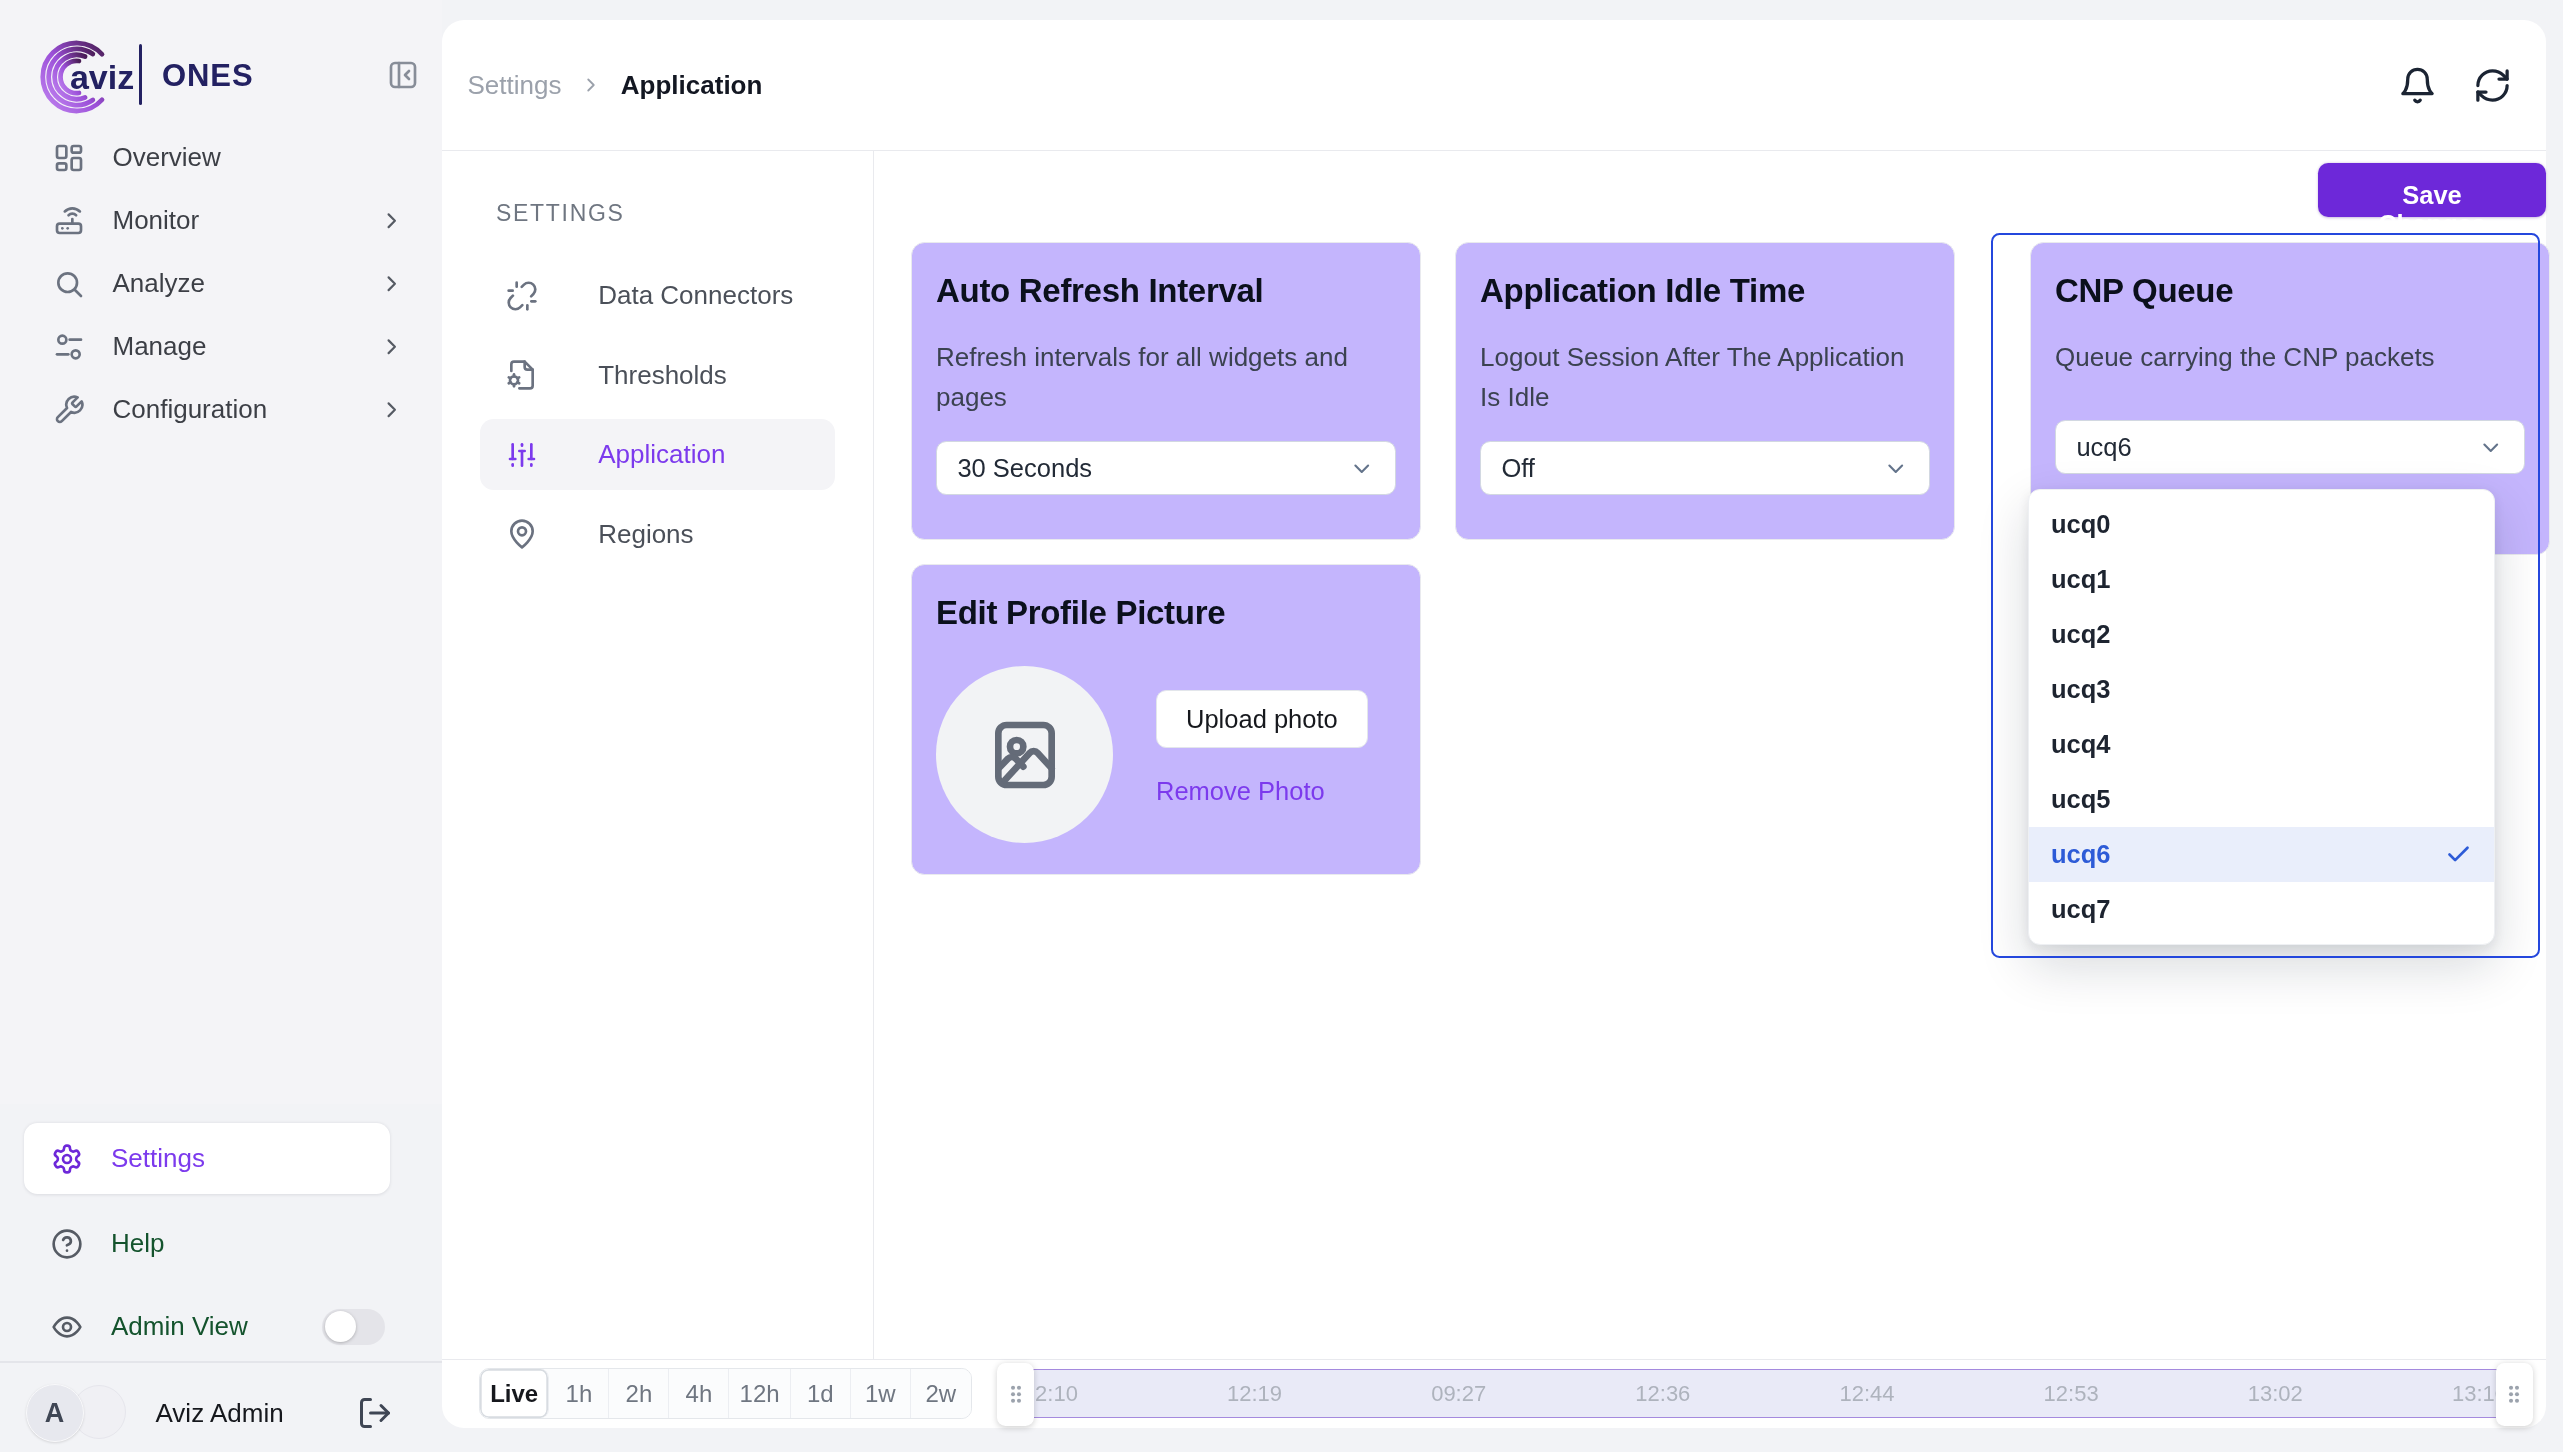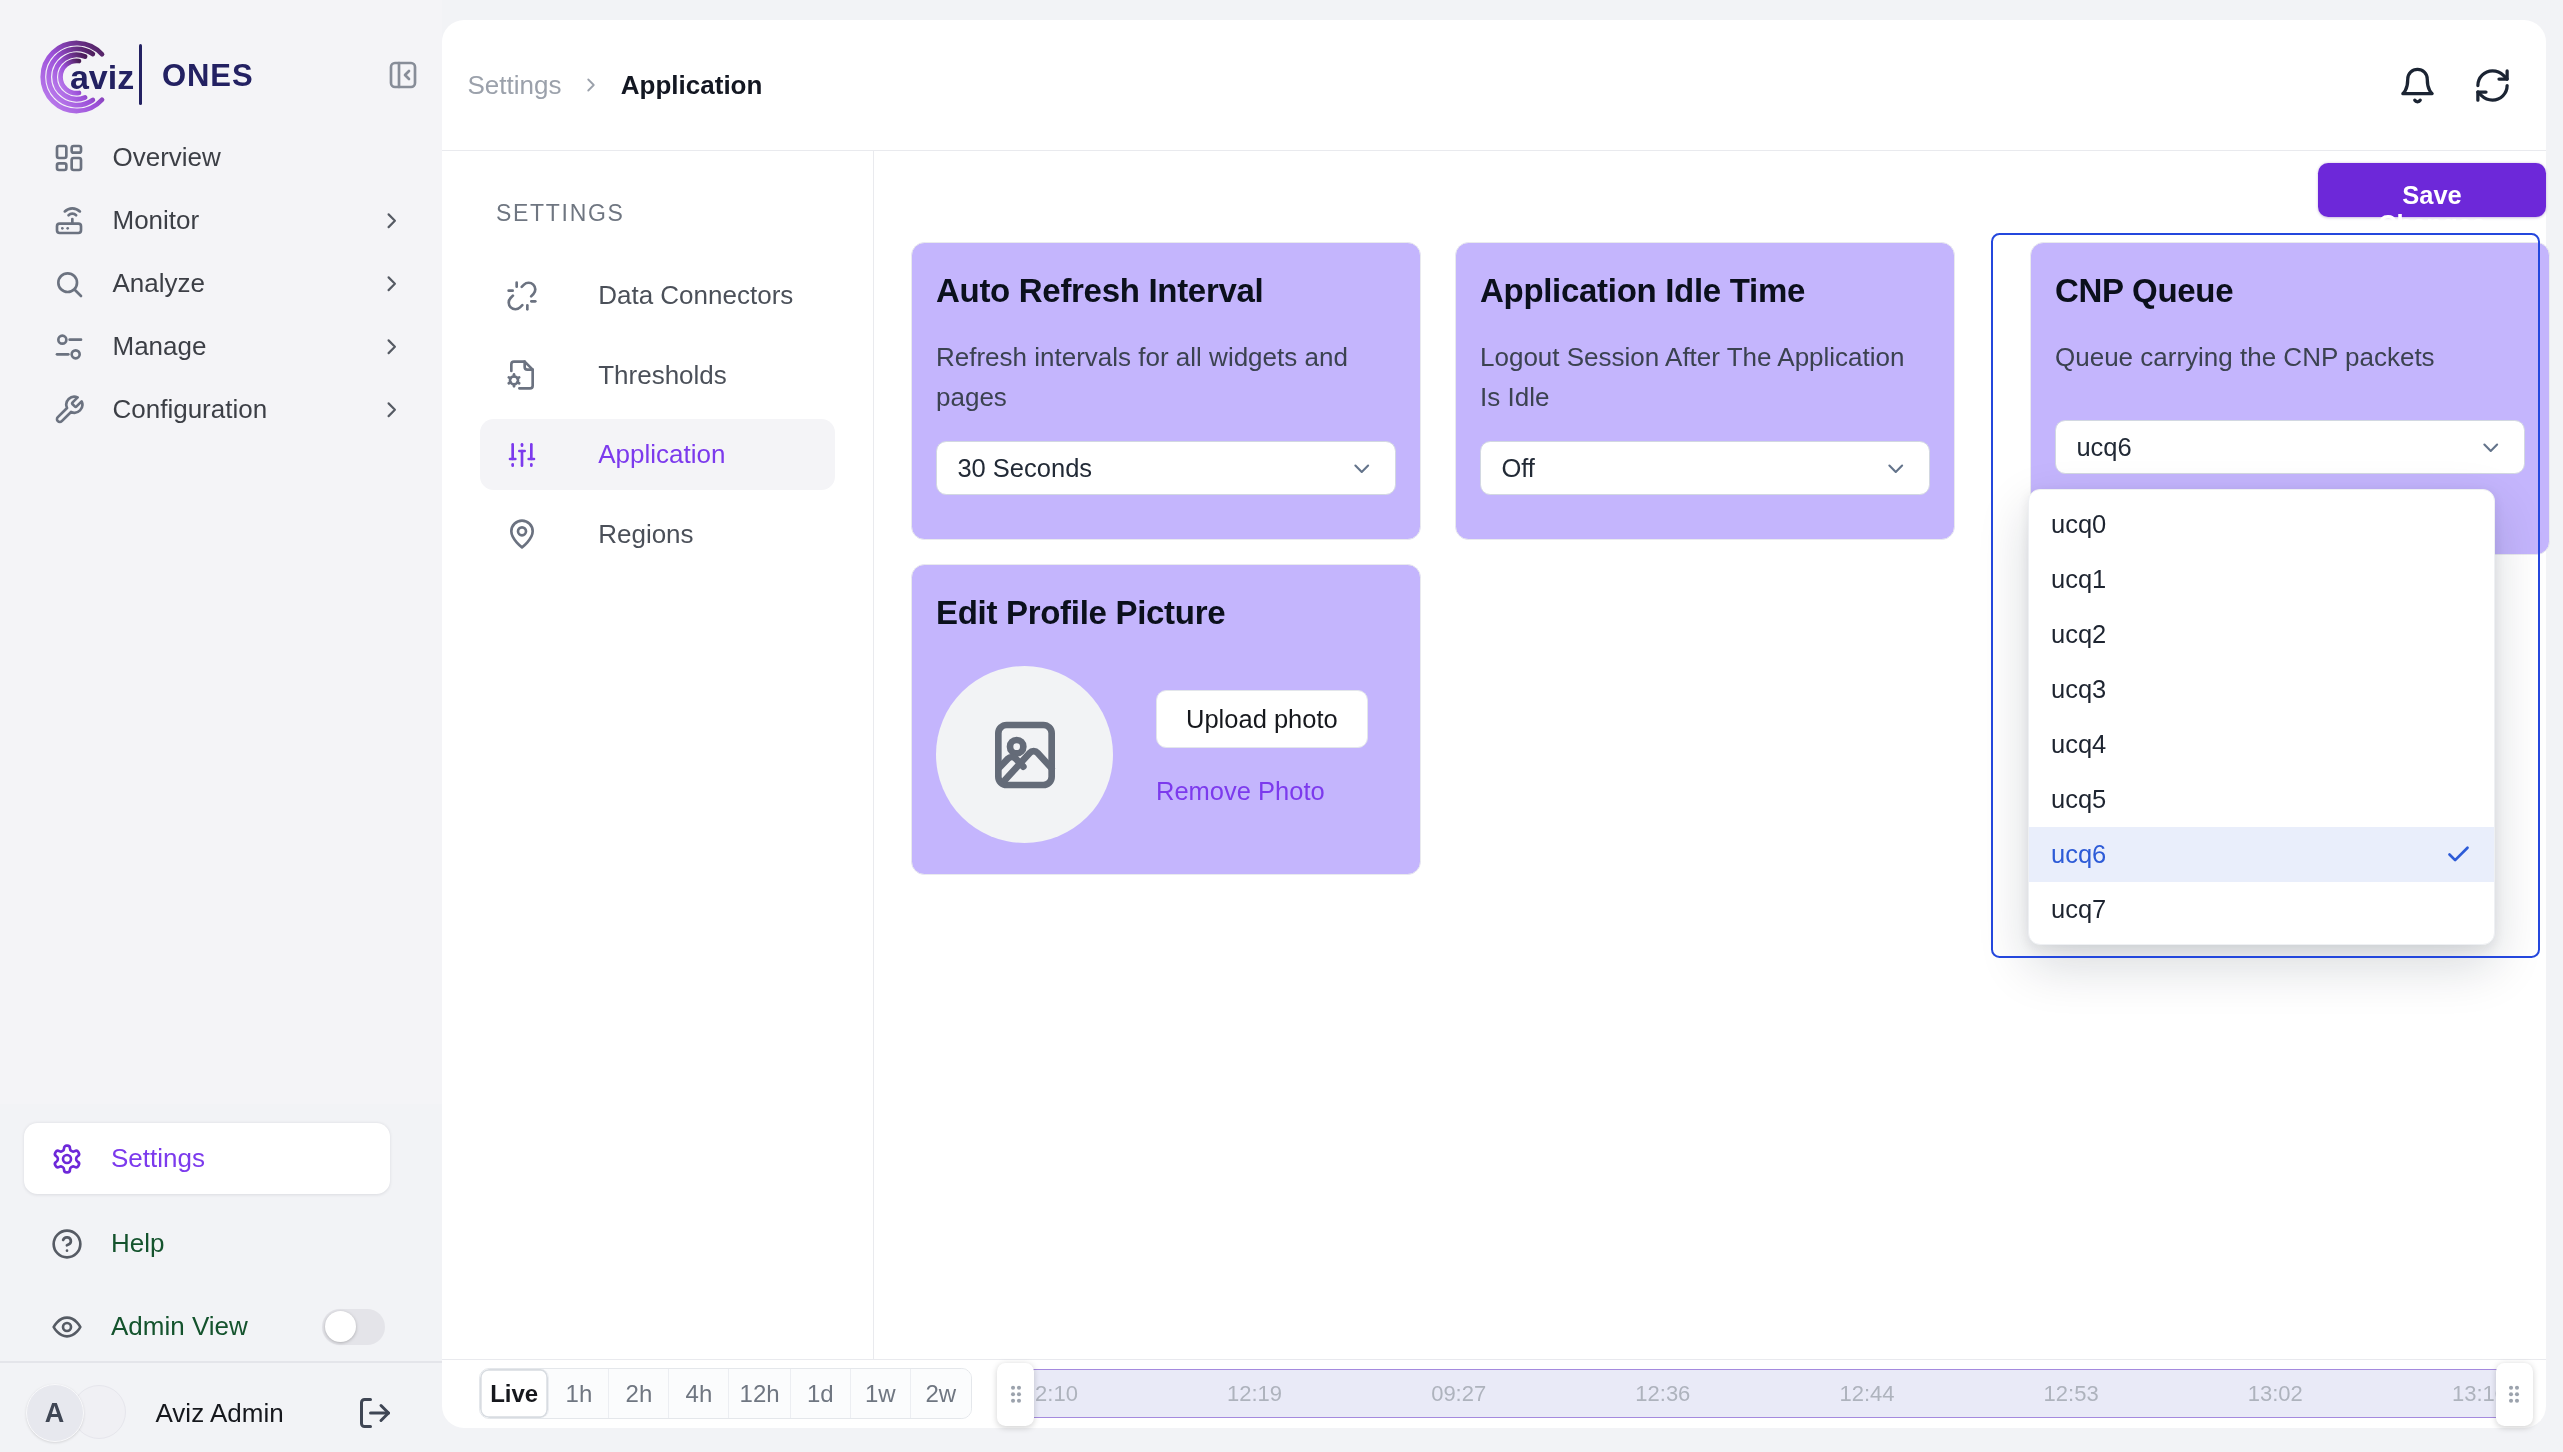--- a/index.html
+++ b/index.html
@@ -79,21 +79,21 @@
   .pfp-circle{width:177px;height:177px;border-radius:50%;background:#f2f3f5;display:flex;align-items:center;justify-content:center;flex:0 0 auto;}
   .pfp-circle .img-ic{width:80px;height:80px;color:#646b78;}
   .pfp-actions{margin-left:43px;padding-top:24px;}
   .upload-btn{height:58px;padding:0 29px;background:#fff;border:1.7px solid #e3e6eb;border-radius:10.2px;
     font-size:25.5px;font-weight:500;color:#16181d;font-family:inherit;cursor:pointer;}
   .remove-link{display:block;margin-top:29px;font-size:25.5px;color:#7c3aed;background:none;border:none;padding:0;font-family:inherit;cursor:pointer;}
   
   .dropdown{position:absolute;left:1154px;top:338px;width:465px;background:#fff;border:0.9px solid #eef0f3;border-radius:12px;
     box-shadow:0 20.4px 51px rgba(15,23,42,.16),0 3.4px 12px rgba(15,23,42,.08);padding:6.8px 0;z-index:6;}
   .dd-item{height:55px;display:flex;align-items:center;padding:0 22px;font-size:25.5px;color:#1d2430;cursor:pointer;}
-  .dd-item span{flex:1;}
+  .dd-item span{flex:1;font-weight:bold;}
   .dd-item .check{display:block;width:27px;height:27px;color:#2d5bd7;}
   .dd-item.active{background:#e9eefb;color:#2d5bd7;font-weight:500;}
   .focus-ring{position:absolute;left:1117px;top:82px;width:549px;height:725px;border:2.6px solid #2447dd;border-radius:8.5px;
     box-sizing:border-box;pointer-events:none;z-index:7;}
   
   .timebar{height:68px;border-top:1.7px solid #e9eaee;box-sizing:border-box;display:flex;align-items:center;padding:0 27px 0 37px;}
   .seg-group{display:flex;border:1.7px solid #e4e7eb;border-radius:10.2px;overflow:hidden;background:#fbfcfd;flex:0 0 auto;}
   .seg{height:49px;min-width:60px;padding:0 10.2px;display:flex;align-items:center;justify-content:center;
     font-size:24px;color:#6f7681;background:#fbfcfd;border:none;border-right:1.7px solid #eceef2;font-family:inherit;cursor:pointer;box-sizing:border-box;}
   .seg:last-child{border-right:none;}

